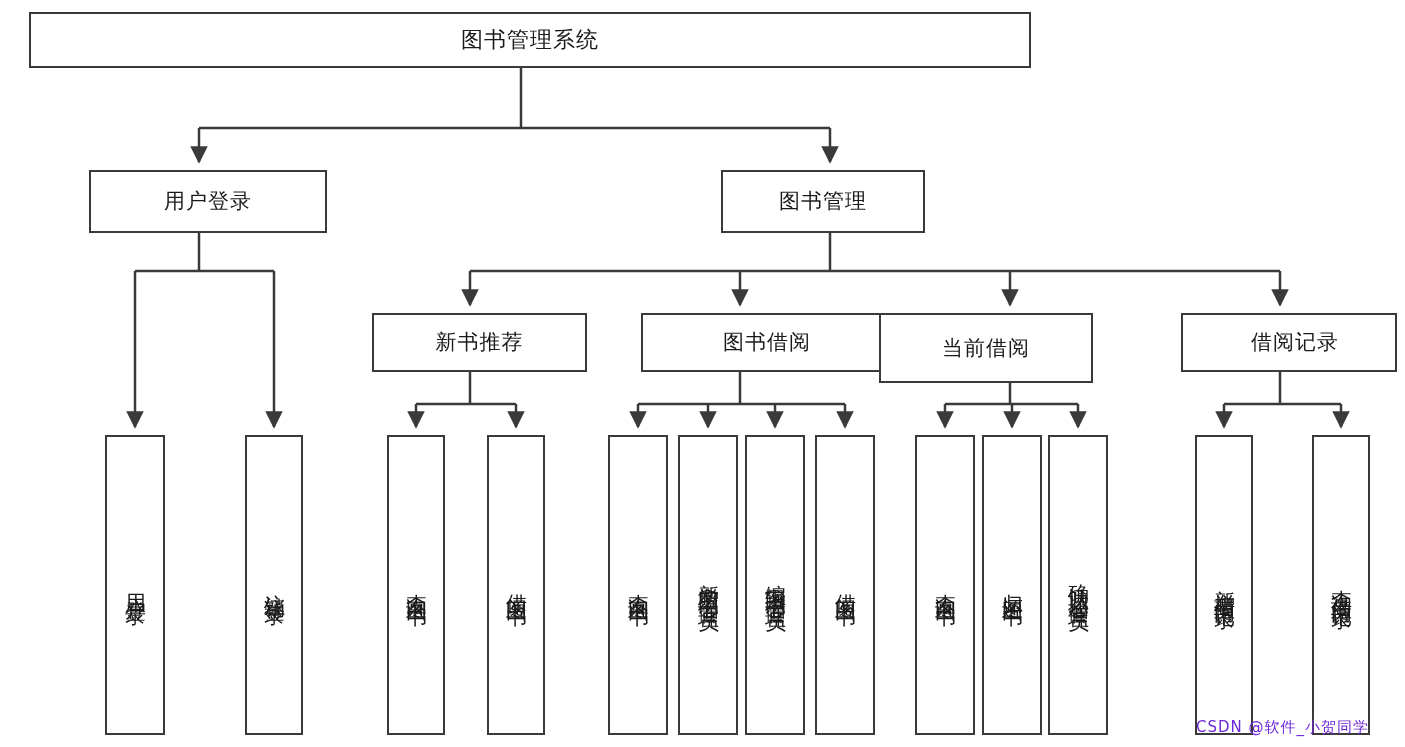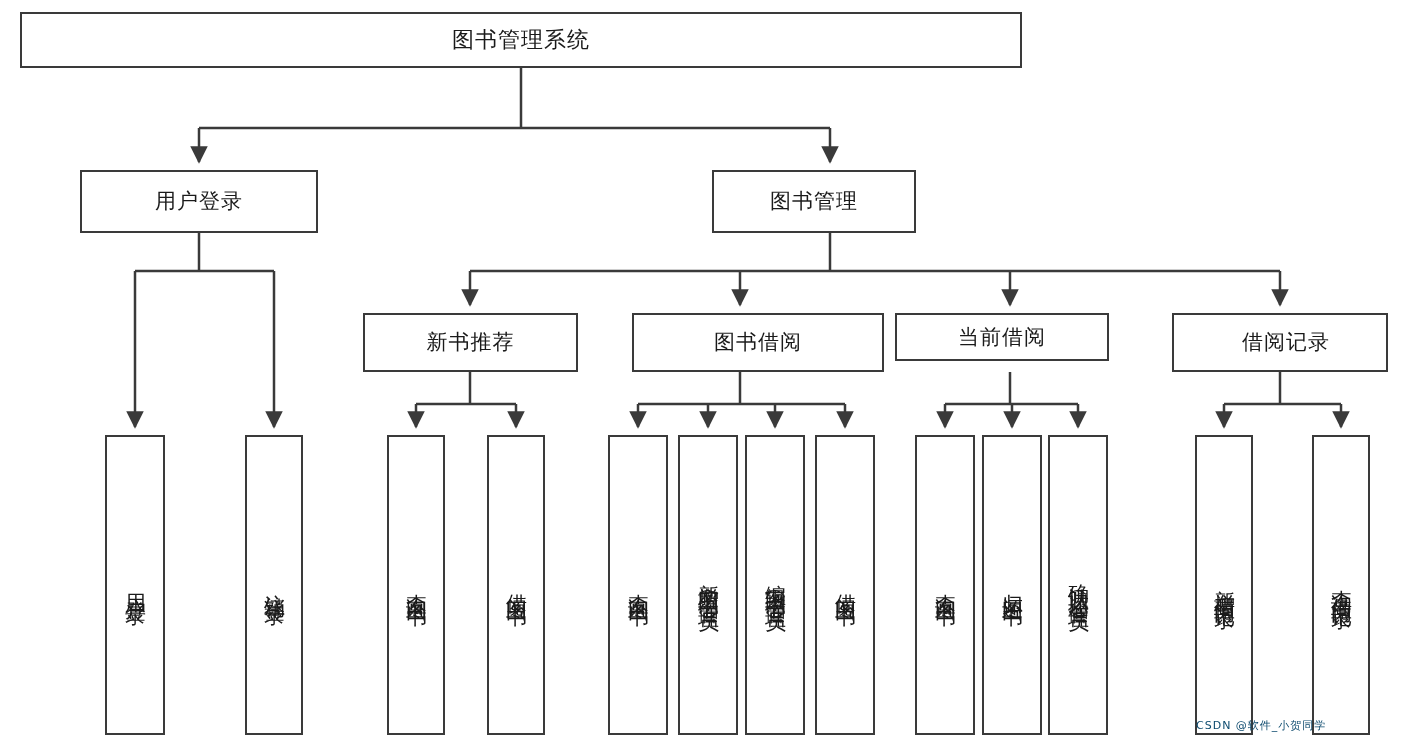--- a/index.html
+++ b/index.html
@@ -34,38 +34,39 @@
     display: flex;
     align-items: center;
     justify-content: center;
     color: #1a1a1a;
   }
   .node.horiz {
     font-size: 21px;
     line-height: 1.15;
     letter-spacing: 1px;
     white-space: nowrap;
+    margin-left: 9px;
   }
   .node.root {
     font-size: 22px;
   }
   .node.vert {
     writing-mode: vertical-rl;
     text-orientation: upright;
     font-size: 21px;
     letter-spacing: 4px;
     line-height: 1.1;
     padding: 6px 0;
     align-items: center;
     justify-content: center;
   }
   .watermark {
     position: absolute;
-    font-size: 11px;
-    color: #0c4a6e;
+    font-size: 15px;
+    color: #6d28d9;
     letter-spacing: 1px;
     white-space: nowrap;
     font-family: "DejaVu Sans", "Liberation Sans", sans-serif;
   }
 </style>
 </head>
 <body>
 
 <div id="canvas">
 
@@ -120,21 +121,21 @@
     </g>
   </svg>
 
   <div class="node horiz root" style="left: 20px; top: 12px; width: 1002px; height: 56px; border-color: rgb(58, 58, 58); background: rgb(255, 255, 255); color: rgb(26, 26, 26);">图书管理系统</div>
 
   <div class="node horiz" style="left: 80px; top: 170px; width: 238px; height: 63px; border-color: rgb(58, 58, 58); background: rgb(255, 255, 255); color: rgb(26, 26, 26);">用户登录</div>
   <div class="node horiz" style="left: 712px; top: 170px; width: 204px; height: 63px; border-color: rgb(58, 58, 58); background: rgb(255, 255, 255); color: rgb(26, 26, 26);">图书管理</div>
 
   <div class="node horiz" style="left: 363px; top: 313px; width: 215px; height: 59px; border-color: rgb(58, 58, 58); background: rgb(255, 255, 255); color: rgb(26, 26, 26);">新书推荐</div>
   <div class="node horiz" style="left: 632px; top: 313px; width: 252px; height: 59px; border-color: rgb(58, 58, 58); background: rgb(255, 255, 255); color: rgb(26, 26, 26);">图书借阅</div>
-  <div class="node horiz" style="left: 895px; top: 313px; width: 214px; height: 48px; border-color: rgb(58, 58, 58); background: rgb(255, 255, 255); color: rgb(26, 26, 26); text-align: right;">当前借阅</div>
+  <div class="node horiz" style="left: 870px; top: 313px; width: 214px; height: 70px; border-color: rgb(58, 58, 58); background: rgb(255, 255, 255); color: rgb(26, 26, 26); text-align: right;">当前借阅</div>
   <div class="node horiz" style="left: 1172px; top: 313px; width: 216px; height: 59px; border-color: rgb(58, 58, 58); background: rgb(255, 255, 255); color: rgb(26, 26, 26); padding-left: 12px;">借阅记录</div>
 
   <div class="node vert" style="left: 105px; top: 435px; width: 60px; height: 300px; border-color: rgb(58, 58, 58); background: rgb(255, 255, 255); color: rgb(26, 26, 26);">用户登录</div>
   <div class="node vert" style="left: 245px; top: 435px; width: 58px; height: 300px; border-color: rgb(58, 58, 58); background: rgb(255, 255, 255); color: rgb(26, 26, 26);">注销登录</div>
   <div class="node vert" style="left: 387px; top: 435px; width: 58px; height: 300px; border-color: rgb(58, 58, 58); background: rgb(255, 255, 255); color: rgb(26, 26, 26);">查询图书</div>
   <div class="node vert" style="left: 487px; top: 435px; width: 58px; height: 300px; border-color: rgb(58, 58, 58); background: rgb(255, 255, 255); color: rgb(26, 26, 26);">借阅图书</div>
   <div class="node vert" style="left: 608px; top: 435px; width: 60px; height: 300px; border-color: rgb(58, 58, 58); background: rgb(255, 255, 255); color: rgb(26, 26, 26);">查询图书</div>
   <div class="node vert" style="left: 678px; top: 435px; width: 60px; height: 300px; border-color: rgb(58, 58, 58); background: rgb(255, 255, 255); color: rgb(26, 26, 26);">新增图书（管理员）</div>
   <div class="node vert" style="left: 745px; top: 435px; width: 60px; height: 300px; border-color: rgb(58, 58, 58); background: rgb(255, 255, 255); color: rgb(26, 26, 26);">编辑图书（管理员）</div>
   <div class="node vert" style="left: 815px; top: 435px; width: 60px; height: 300px; border-color: rgb(58, 58, 58); background: rgb(255, 255, 255); color: rgb(26, 26, 26);">借阅图书</div>

